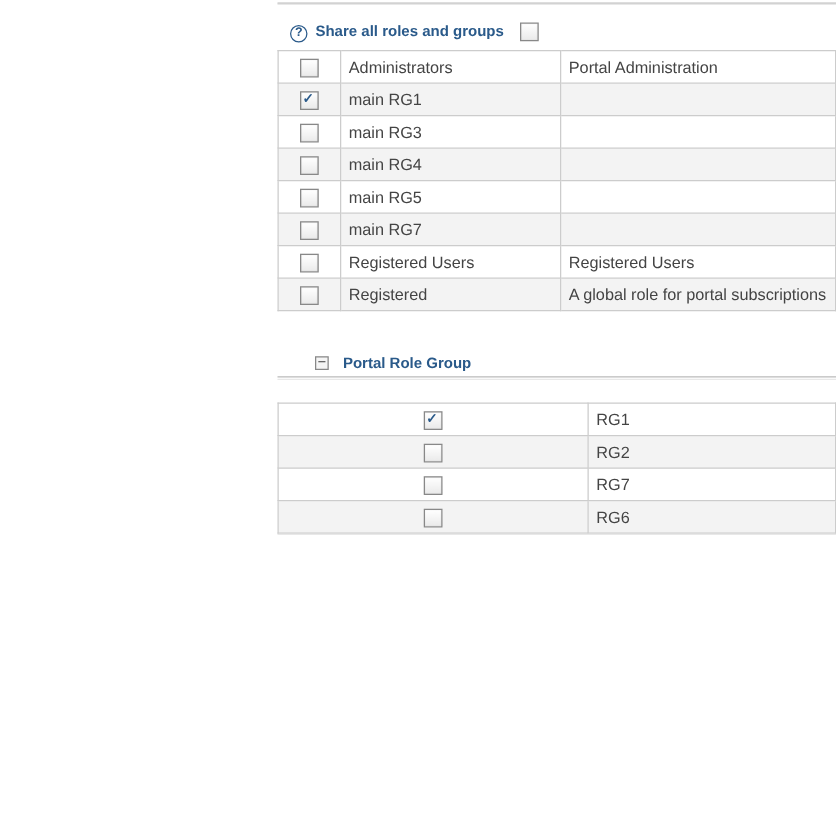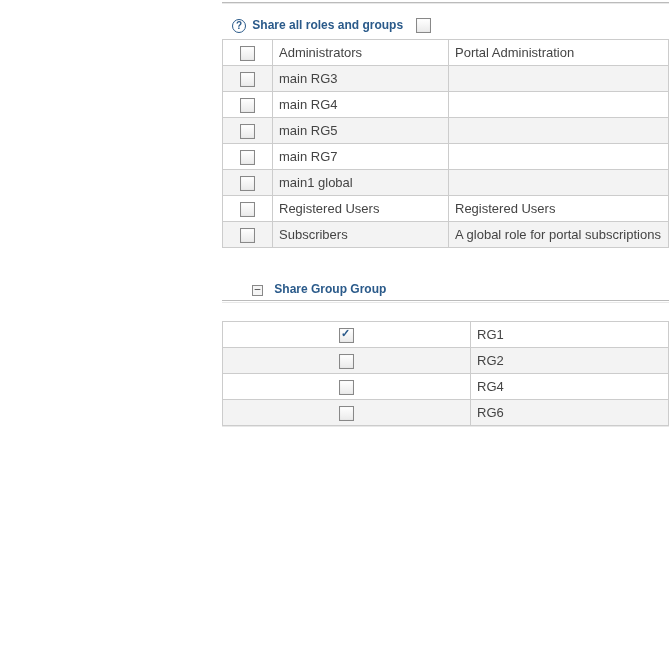--- a/index.html
+++ b/index.html
@@ -139,80 +139,80 @@
         <col class="c1">
         <col class="c2">
       </colgroup>
     <tbody id="roles-body">
         <tr>
           <td class="checkcell"><span class="checkbox"></span></td>
           <td>Administrators</td>
           <td>Portal Administration</td>
         </tr>
         <tr>
+          <td class="checkcell"><span class="checkbox checked"></span></td>
+          <td>main RG1</td>
+          <td></td>
+        </tr>
+        <tr>
           <td class="checkcell"><span class="checkbox"></span></td>
           <td>main RG3</td>
           <td></td>
         </tr>
         <tr>
           <td class="checkcell"><span class="checkbox"></span></td>
           <td>main RG4</td>
           <td></td>
         </tr>
         <tr>
           <td class="checkcell"><span class="checkbox"></span></td>
           <td>main RG5</td>
           <td></td>
         </tr>
         <tr>
           <td class="checkcell"><span class="checkbox"></span></td>
           <td>main RG7</td>
-          <td></td>
-        </tr>
-        <tr>
-          <td class="checkcell"><span class="checkbox"></span></td>
-          <td>main1 global</td>
           <td></td>
         </tr>
         <tr>
           <td class="checkcell"><span class="checkbox"></span></td>
           <td>Registered Users</td>
           <td>Registered Users</td>
         </tr>
         <tr>
           <td class="checkcell"><span class="checkbox"></span></td>
-          <td>Subscribers</td>
+          <td>Registered</td>
           <td>A global role for portal subscriptions</td>
         </tr>
       </tbody>
   </table>
 
   <div class="section-header">
     <span class="toggle">−</span>
-    <span>Share Group Group</span>
+    <span>Portal Role Group</span>
   </div>
   <div class="section-header-underline"></div>
 
   <table class="grid">
     <colgroup>
         <col class="cb2">
         <col>
       </colgroup>
     <tbody id="rg-body">
         <tr>
           <td class="checkcell"><span class="checkbox checked"></span></td>
           <td>RG1</td>
         </tr>
         <tr>
           <td class="checkcell"><span class="checkbox"></span></td>
           <td>RG2</td>
         </tr>
         <tr>
           <td class="checkcell"><span class="checkbox"></span></td>
-          <td>RG4</td>
+          <td>RG7</td>
         </tr>
         <tr>
           <td class="checkcell"><span class="checkbox"></span></td>
           <td>RG6</td>
         </tr>
       </tbody>
   </table>
 
   <div class="section-header-underline"></div>
 

